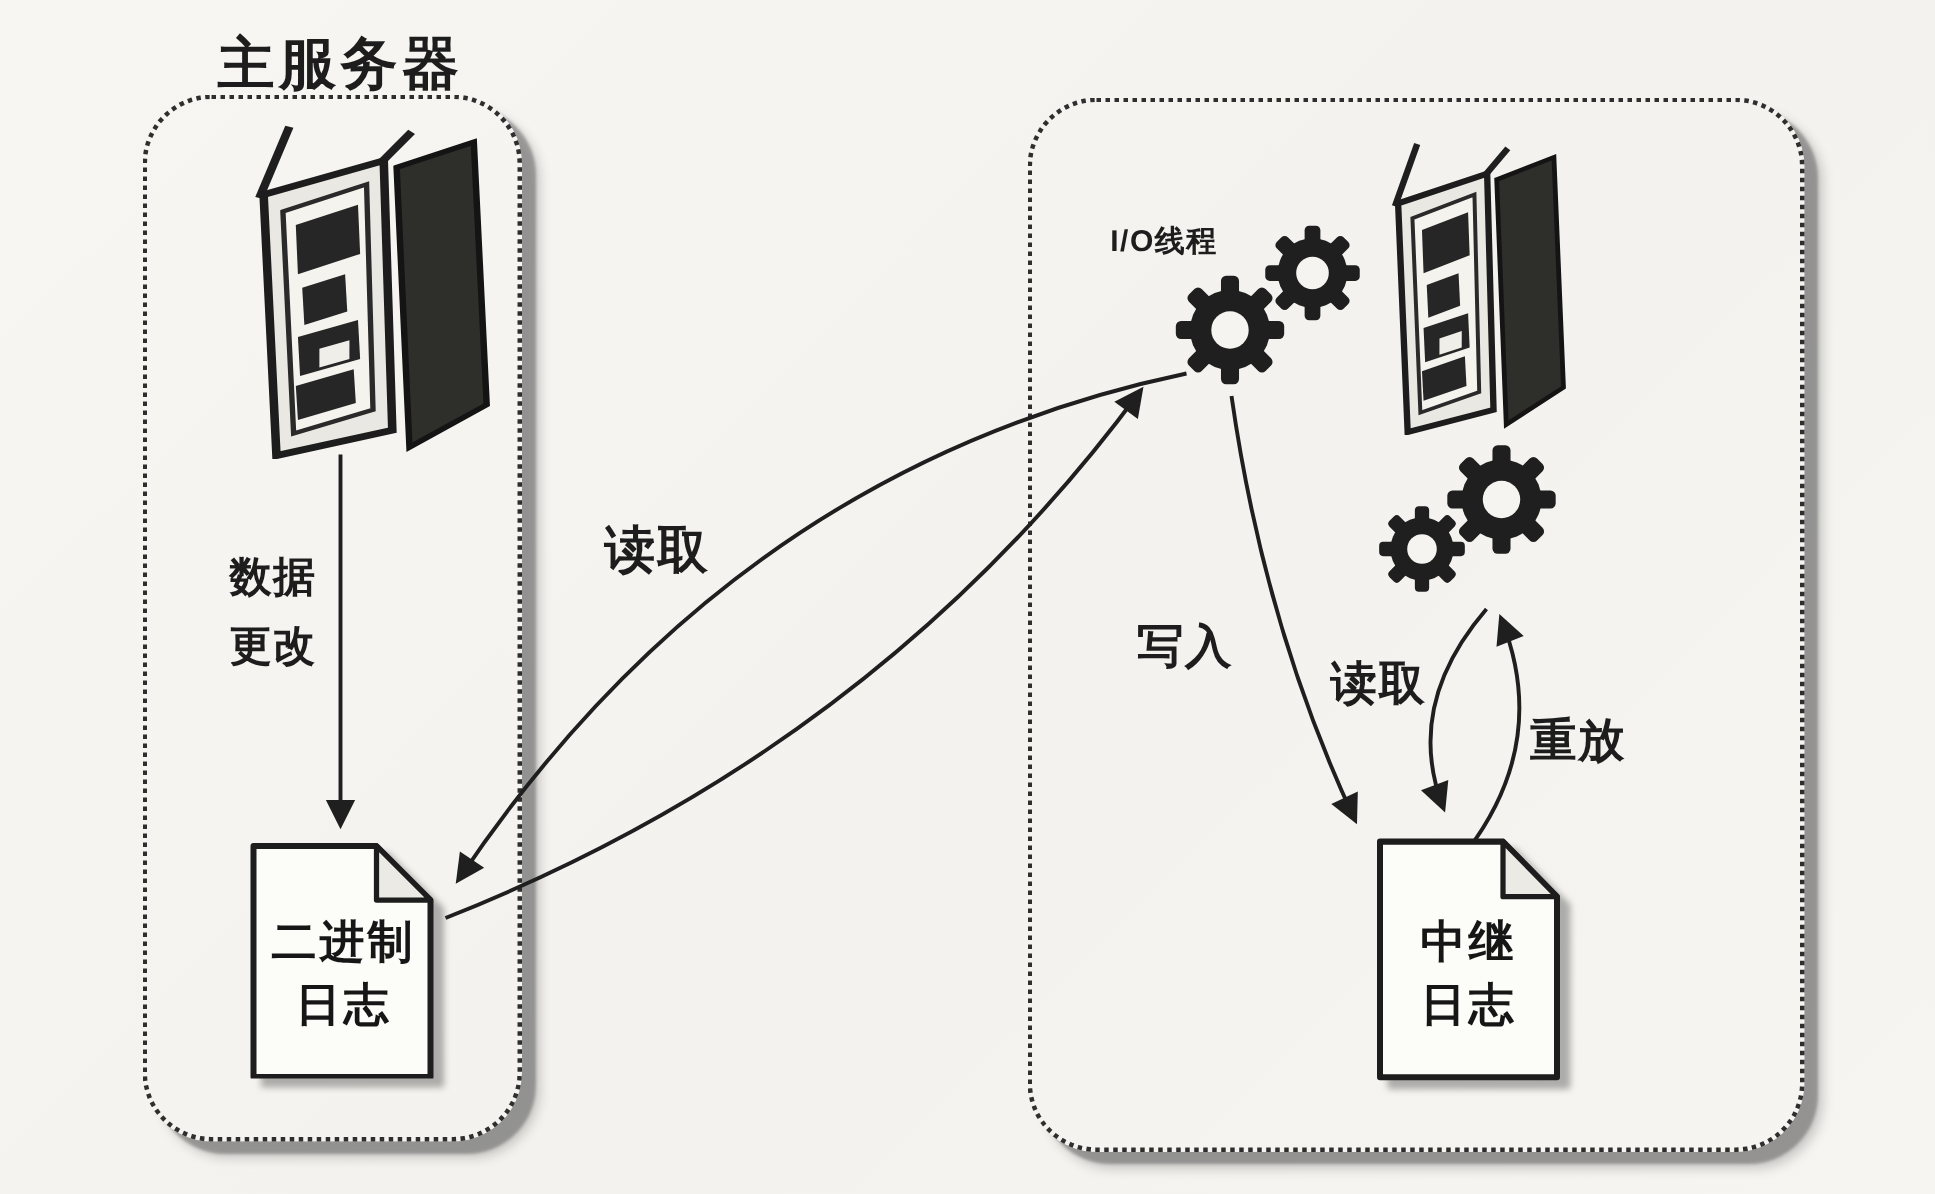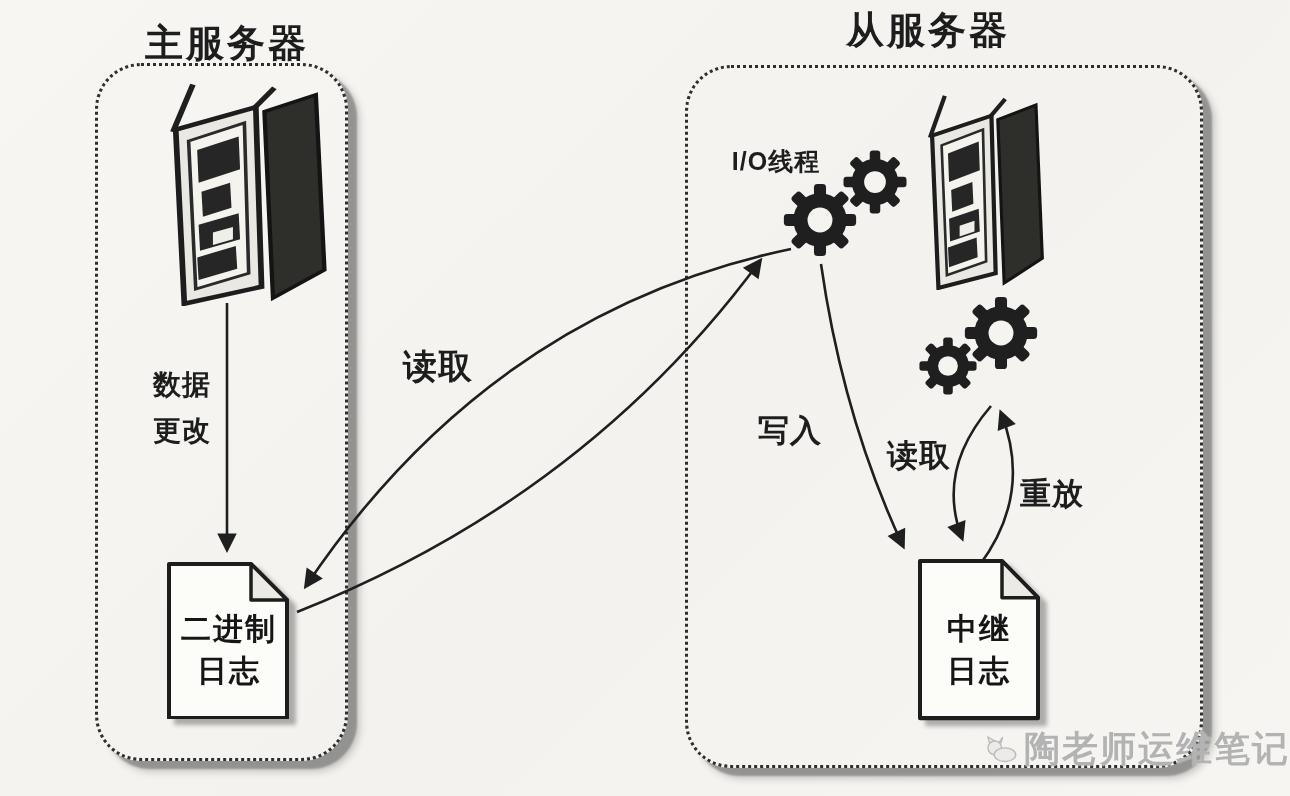--- a/index.html
+++ b/index.html
@@ -17,21 +17,21 @@
   }
   .box-master { left:95px; top:63px; width:253px; height:698px; }
   .box-slave  { left:685px; top:65px; width:518px; height:703px; }
   .lbl {
     position:absolute; transform:translate(-50%,-50%);
     font-weight:bold; color:#1d1d1d; white-space:nowrap; z-index:7;
     letter-spacing:1px;
   }
   .title { font-size:38px; letter-spacing:3px; }
   .arrow-label { font-size:31px; }
-  .thread-label { font-size:25px;text-align:right; }
+  .thread-label { font-size:20px;text-align:right; }
   .mid-read { font-size:34px; }
   .two-line { line-height:46px; text-align:center; font-size:28px; }
   .overlay { position:absolute; left:0; top:0; z-index:5; }
   .icon-abs { position:absolute; z-index:4; }
   .doc {
     position:absolute; z-index:6;
   }
   .doc .doc-text {
     position:absolute; left:0; top:0; width:100%; height:100%;
     display:flex; flex-direction:column; justify-content:center;
@@ -94,21 +94,20 @@
         <path d="M3 3 H 85 L 121 39 V 157 H 3 Z" fill="#fcfcf9" stroke="#1d1d1d" stroke-width="4" stroke-linejoin="round"></path>
         <path d="M85 3 L85 39 L121 39 Z" fill="#eceae4" stroke="#1d1d1d" stroke-width="3.5" stroke-linejoin="round"></path>
       </symbol>
     </defs>
   </svg>
 
   <div class="dotted-box box-master"></div>
   <div class="dotted-box box-slave"></div>
 
   <div class="lbl title" style="left:227px; top:30px;margin-top:13px;">主服务器</div>
-  <div class="lbl title" style="left:928px; top:30px;">从服务器</div>
 
   <svg class="icon-abs" style="left:150px; top:80px;" width="186" height="226">
     <use href="#server" width="130" height="200" transform="scale(1.43,1.13)"></use>
   </svg>
   <svg class="icon-abs" style="left:913px; top:92px;" width="138" height="198">
     <use href="#server" width="130" height="200" transform="scale(1.06,0.99)"></use>
   </svg>
 
   <svg class="icon-abs" style="left:760px; top:125px;" width="170" height="160">
     <use href="#gear" transform="translate(115,57) scale(0.75)"></use>
@@ -153,25 +152,14 @@
   <div class="doc" style="left:917px; top:558px; width:124px; height:164px;">
     <svg width="124" height="164">
       <use href="#doc" width="124" height="160" transform="scale(1,1.02)"></use>
     </svg>
     <div class="doc-text">
       <div>中继</div>
       <div>日志</div>
     </div>
   </div>
 
-  <div class="watermark">
-    <svg width="52" height="48" viewBox="0 0 60 52">
-      <g stroke="#bcbcbc" stroke-width="2.5" fill="#ecebe8">
-        <path d="M10 16 L7 5 L18 11 Z"></path>
-        <path d="M27 14 L33 5 L30 15 Z"></path>
-        <circle cx="19" cy="24" r="12"></circle>
-        <ellipse cx="37" cy="36" rx="19" ry="12"></ellipse>
-      </g>
-    </svg>
-    <span class="watermark-text">陶老师运维笔记</span>
-  </div>
 
 </div>
 
 </body></html>

